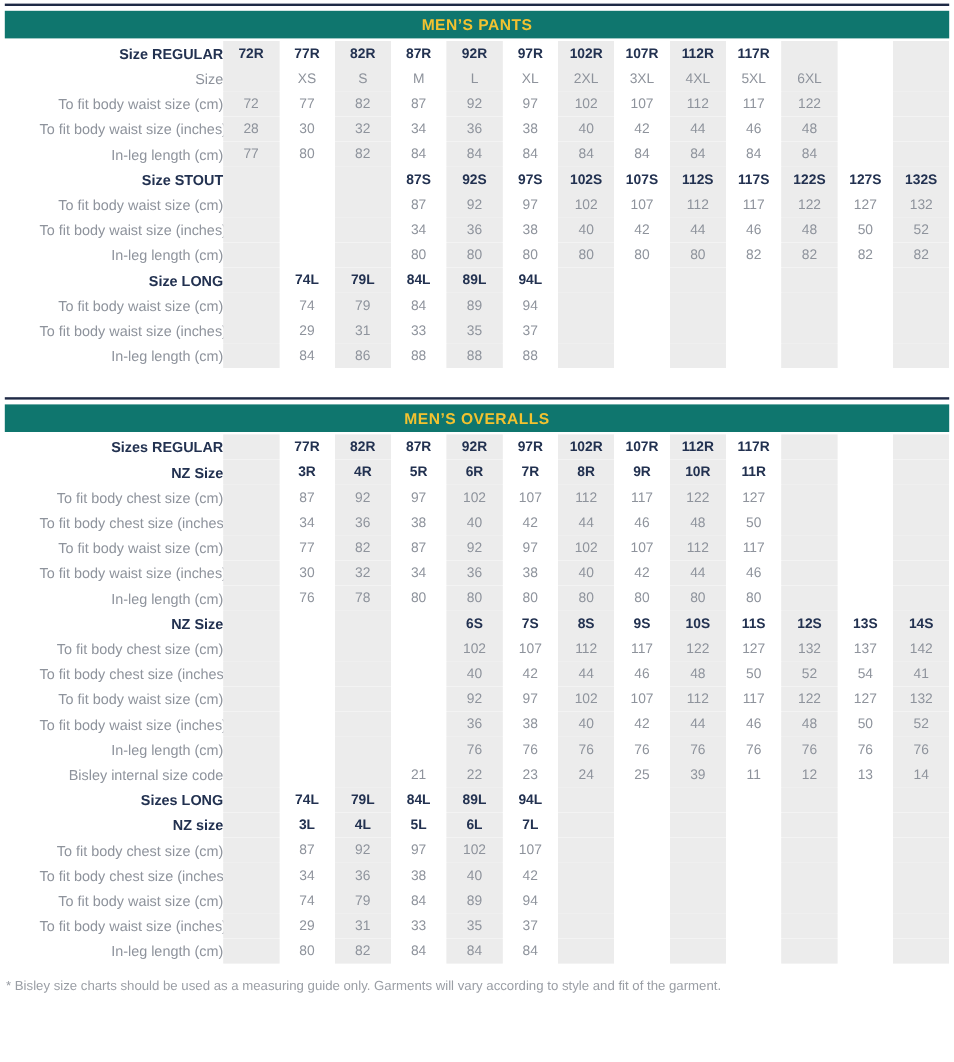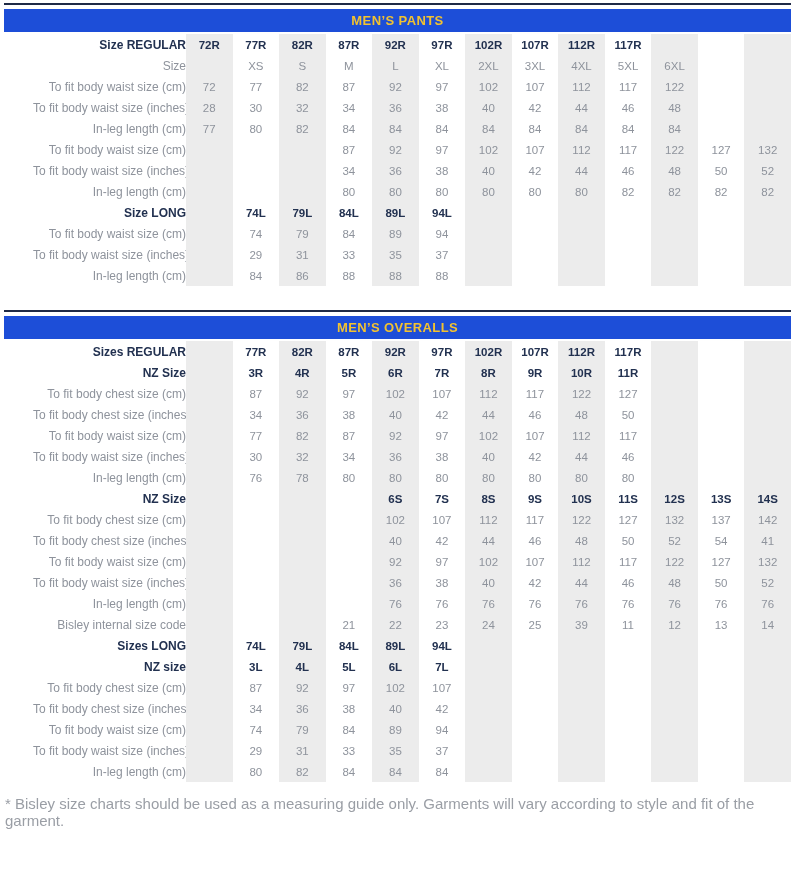--- a/index.html
+++ b/index.html
@@ -6,21 +6,21 @@
   body{
     width:795px;
     font-family:"Liberation Sans","DejaVu Sans",sans-serif;
     -webkit-font-smoothing:antialiased;
   }
   .page{width:795px;padding-top:3px;box-sizing:border-box;}
   .size-table{margin:0 4px;}
   .size-table + .size-table{margin-top:24px;}
   .top-rule{height:2px;background:#1f2a46;margin-bottom:4px;}
   .title-bar{
-    background:#1d4ed8;
+    background:#0f766e;
     color:#f2c230;
     height:23px;
     line-height:23px;
     text-align:center;
     font-weight:bold;
     font-size:13px;
     letter-spacing:.4px;
   }
   table.size-grid{
     border-collapse:collapse;
@@ -46,21 +46,21 @@
     padding-left:29px;
     font-size:12px;
   }
   td.band{background:#ececec;}
   tr.bold-row th.row-label,
   tr.bold-row td{color:#223150;font-weight:700;}
   tr.plain-row th.row-label,
   tr.plain-row td{color:#8e939c;font-weight:400;}
   .footnote{
     margin:13px 0 0 5px;
-    font-size:15px;
+    font-size:11px;
     color:#9a9ea5;
   }
 </style>
 </head>
 <body>
 
 <div class="page">
 
   <section class="size-table">
     <div class="top-rule"></div>
@@ -145,20 +145,36 @@
             <td class="band">84</td>
             <td>84</td>
             <td class="band">84</td>
             <td>84</td>
             <td class="band">84</td>
             <td>84</td>
             <td class="band">84</td>
             <td></td>
             <td class="band"></td>
           </tr>
+          <tr class="bold-row">
+            <th class="row-label">Size STOUT</th>
+            <td class="band"></td>
+            <td></td>
+            <td class="band"></td>
+            <td>87S</td>
+            <td class="band">92S</td>
+            <td>97S</td>
+            <td class="band">102S</td>
+            <td>107S</td>
+            <td class="band">112S</td>
+            <td>117S</td>
+            <td class="band">122S</td>
+            <td>127S</td>
+            <td class="band">132S</td>
+          </tr>
           <tr class="plain-row">
             <th class="row-label">To fit body waist size (cm)</th>
             <td class="band"></td>
             <td></td>
             <td class="band"></td>
             <td>87</td>
             <td class="band">92</td>
             <td>97</td>
             <td class="band">102</td>
             <td>107</td>

